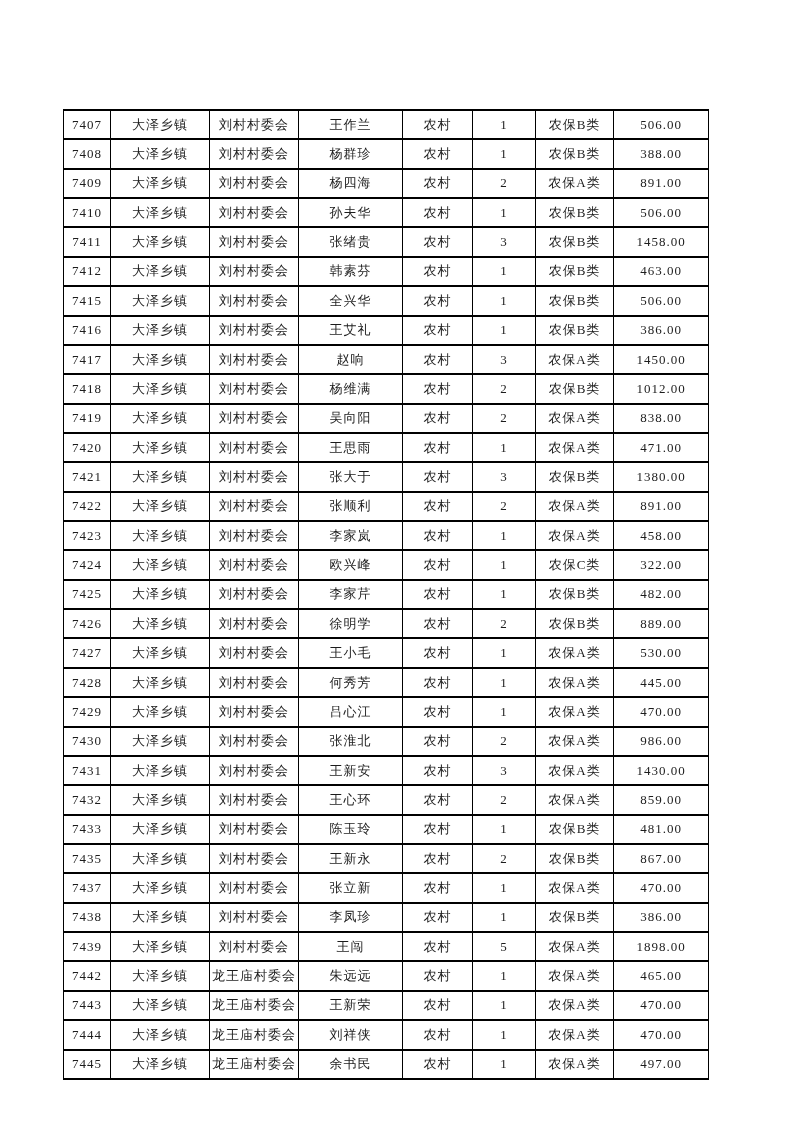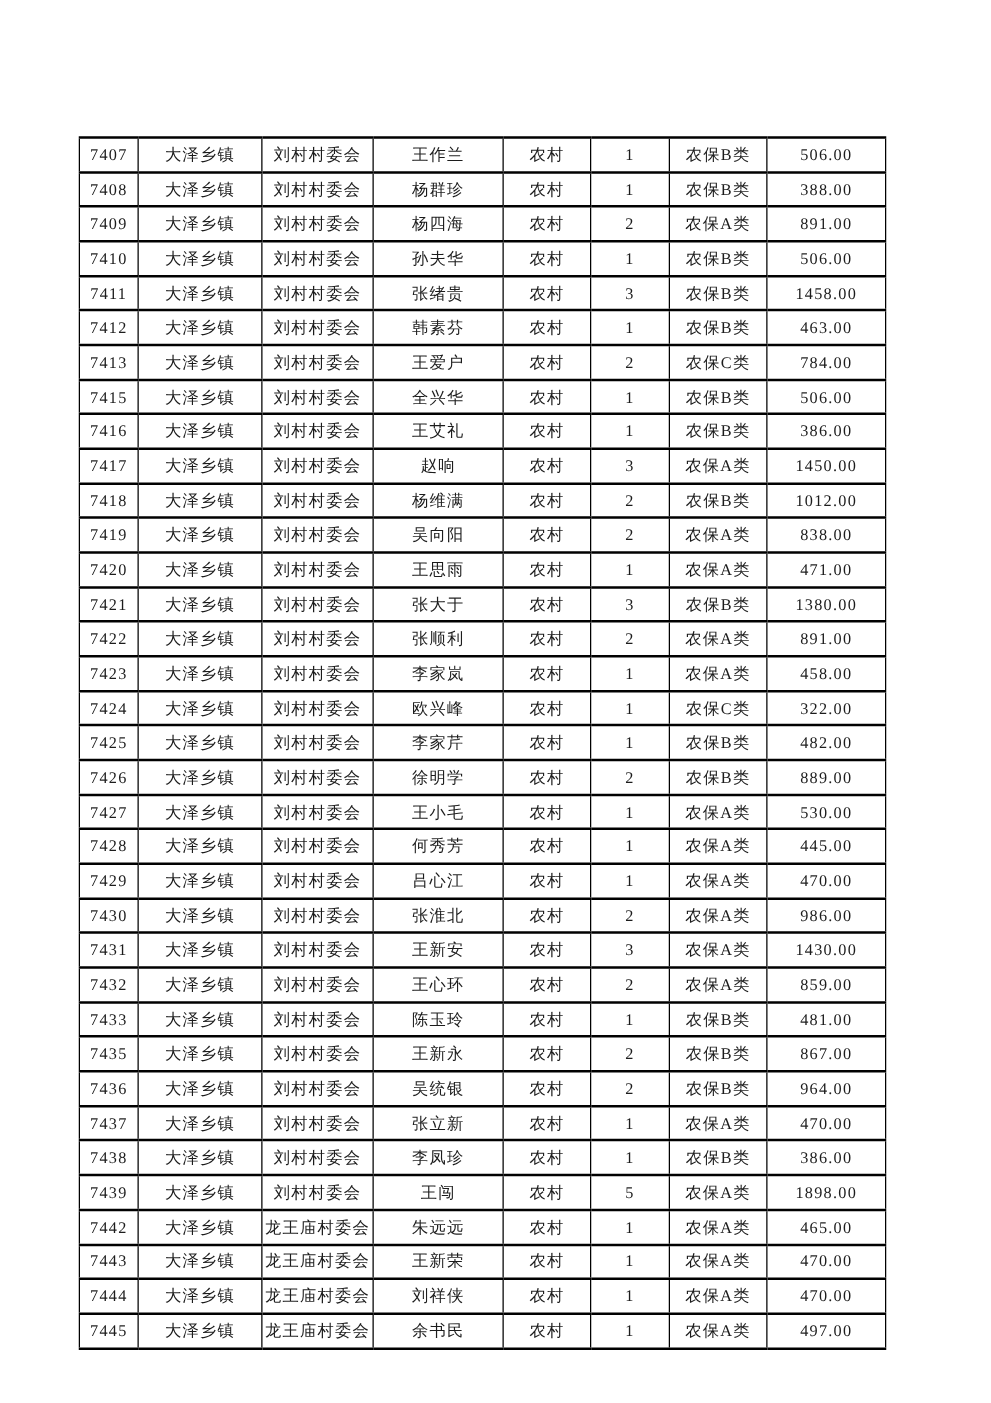--- a/index.html
+++ b/index.html
@@ -121,30 +121,20 @@
           <td class="col-id">7412</td>
           <td class="col-town">大泽乡镇</td>
           <td class="col-village">刘村村委会</td>
           <td class="col-name">韩素芬</td>
           <td class="col-residence">农村</td>
           <td class="col-count">1</td>
           <td class="col-category">农保B类</td>
           <td class="col-amount">463.00</td>
         </tr>
         <tr>
-          <td class="col-id">7413</td>
-          <td class="col-town">大泽乡镇</td>
-          <td class="col-village">刘村村委会</td>
-          <td class="col-name">王爱户</td>
-          <td class="col-residence">农村</td>
-          <td class="col-count">2</td>
-          <td class="col-category">农保C类</td>
-          <td class="col-amount">784.00</td>
-        </tr>
-        <tr>
           <td class="col-id">7415</td>
           <td class="col-town">大泽乡镇</td>
           <td class="col-village">刘村村委会</td>
           <td class="col-name">全兴华</td>
           <td class="col-residence">农村</td>
           <td class="col-count">1</td>
           <td class="col-category">农保B类</td>
           <td class="col-amount">506.00</td>
         </tr>
         <tr>
@@ -329,30 +319,20 @@
         </tr>
         <tr>
           <td class="col-id">7435</td>
           <td class="col-town">大泽乡镇</td>
           <td class="col-village">刘村村委会</td>
           <td class="col-name">王新永</td>
           <td class="col-residence">农村</td>
           <td class="col-count">2</td>
           <td class="col-category">农保B类</td>
           <td class="col-amount">867.00</td>
-        </tr>
-        <tr>
-          <td class="col-id">7436</td>
-          <td class="col-town">大泽乡镇</td>
-          <td class="col-village">刘村村委会</td>
-          <td class="col-name">吴统银</td>
-          <td class="col-residence">农村</td>
-          <td class="col-count">2</td>
-          <td class="col-category">农保B类</td>
-          <td class="col-amount">964.00</td>
         </tr>
         <tr>
           <td class="col-id">7437</td>
           <td class="col-town">大泽乡镇</td>
           <td class="col-village">刘村村委会</td>
           <td class="col-name">张立新</td>
           <td class="col-residence">农村</td>
           <td class="col-count">1</td>
           <td class="col-category">农保A类</td>
           <td class="col-amount">470.00</td>

